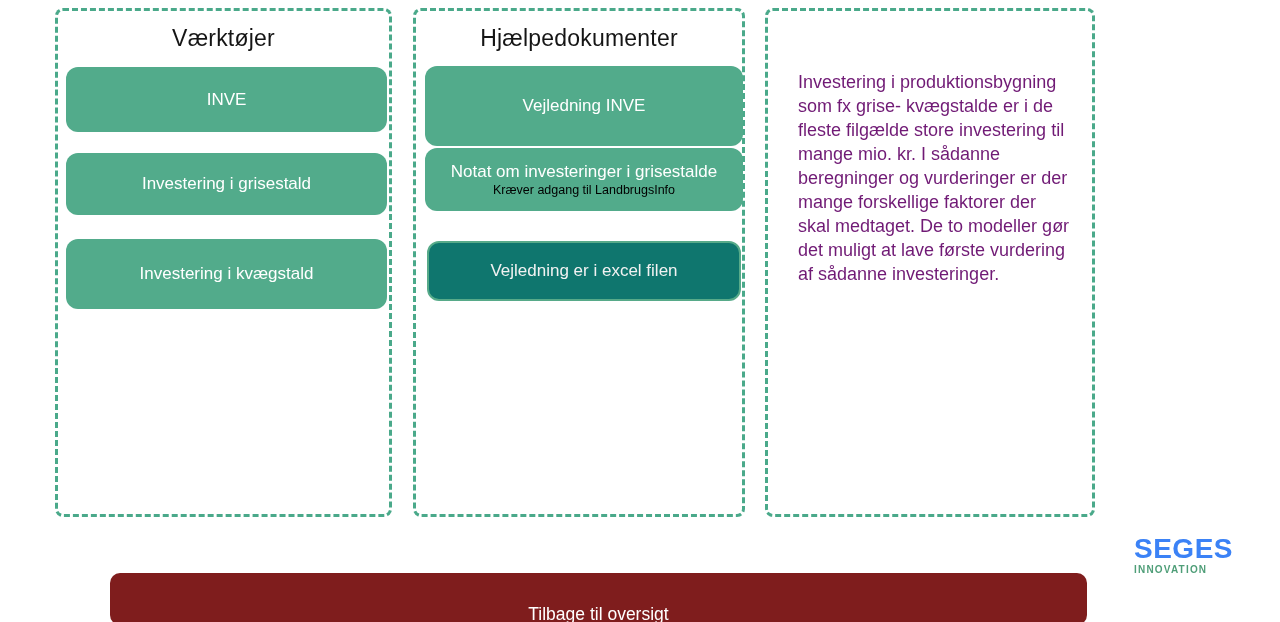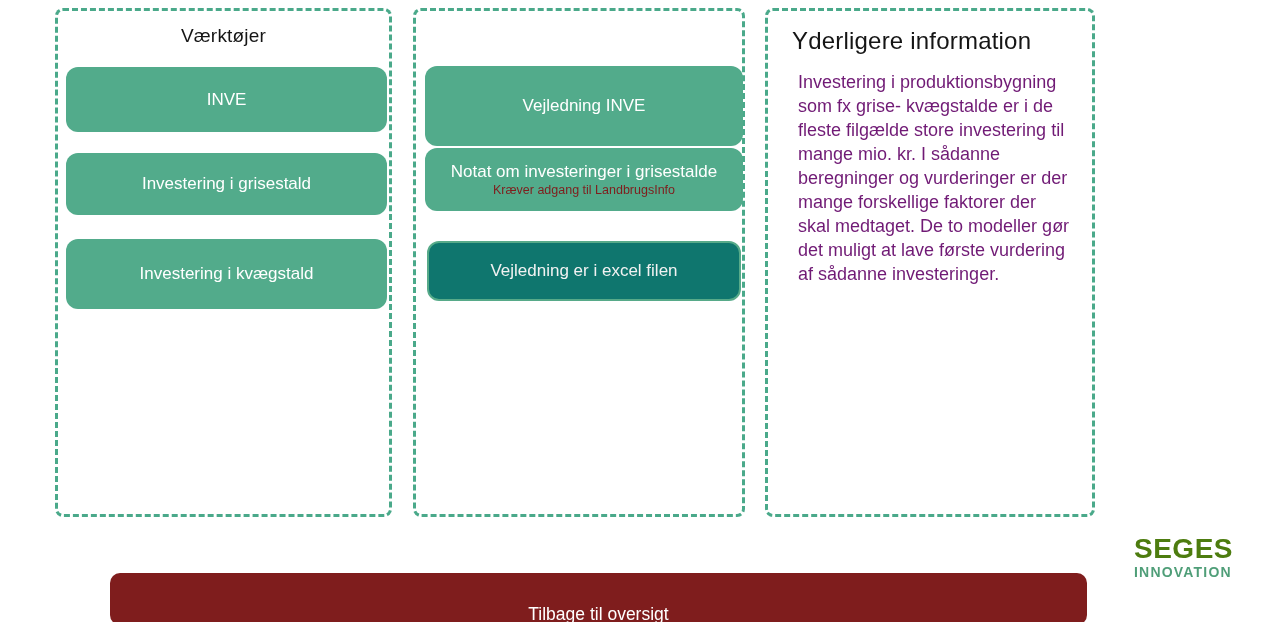--- a/index.html
+++ b/index.html
@@ -20,21 +20,21 @@
     border-radius: 8px;
     background: #ffffff;
   }
   .panel-tools { left: 55px;  width: 337px; }
   .panel-help  { left: 413px; width: 332px; }
   .panel-info  { left: 765px; width: 330px; }
 
   .panel-title {
     margin-top: 14px;
     text-align: center;
-    font-size: 19px;
+    font-size: 23px;
     color: #151515;
     letter-spacing: 0.2px;
   }
   .panel-info .panel-title {
     text-align: left;
     padding-left: 24px;
     font-size: 24px;
     margin-top: 16px;
   }
 
@@ -50,21 +50,21 @@
     display: flex;
     flex-direction: column;
     align-items: center;
     justify-content: center;
     cursor: pointer;
     line-height: 1.25;
   }
   .btn .sub {
     font-size: 12.5px;
     margin-top: 1px;
-    color: #7f1d1d;
+    color: #000000;
   }
   .btn.disabled {
     background: #0f766e;
     border: 2px solid #57aa89;
     color: #f2f2f2;
   }
 
   
   .btn-inve        { left: 8px;  top: 56px;  width: 321px; height: 65px; }
   .btn-grisestald  { left: 8px;  top: 142px; width: 321px; height: 62px; }
@@ -105,25 +105,25 @@
   .logo {
     position: absolute;
     left: 1134px; top: 534px;
     width: 120px;
     user-select: none;
   }
   .logo-main {
     font-size: 28px;
     font-weight: 700;
     letter-spacing: 0.5px;
-    color: #4d7c0f;
+    color: #3b82f6;
     line-height: 1.05;
   }
   .logo-sub {
-    font-size: 14px;
+    font-size: 10px;
     font-weight: 700;
     letter-spacing: 1.2px;
     color: #4f9e78;
     margin-top: 1px;
   }
 </style>
 </head>
 <body>
 
 <div class="stage">
@@ -135,34 +135,34 @@
     </button>
     <button class="btn btn-inve">
       <span>INVE</span>
     </button>
     <button class="btn btn-kvaegstald">
       <span>Investering i kvægstald</span>
     </button>
   </div>
 
   <div class="panel panel-help">
+    <div class="panel-title">Hjælpedokumenter</div>
     <button class="btn btn-vejledning">
       <span>Vejledning INVE</span>
     </button>
     <button class="btn btn-notat">
       <span>Notat om investeringer i grisestalde</span>
       <span class="sub">Kræver adgang til LandbrugsInfo</span>
     </button>
     <button class="btn disabled btn-excel">
       <span>Vejledning er i excel filen</span>
     </button>
   </div>
 
   <div class="panel panel-info">
-    <div class="panel-title">Yderligere information</div>
     <div class="info-body">Investering i produktionsbygning som fx grise- kvægstalde er i de fleste filgælde store investering til mange mio. kr.  I sådanne beregninger og vurderinger er der mange forskellige faktorer der skal medtaget. De to modeller gør det muligt at lave første vurdering af sådanne investeringer.</div>
   </div>
 
   <button class="back-btn">
     <span>Tilbage til oversigt</span>
   </button>
 
   <div class="logo">
     <div class="logo-main">SEGES</div>
     <div class="logo-sub">INNOVATION</div>

